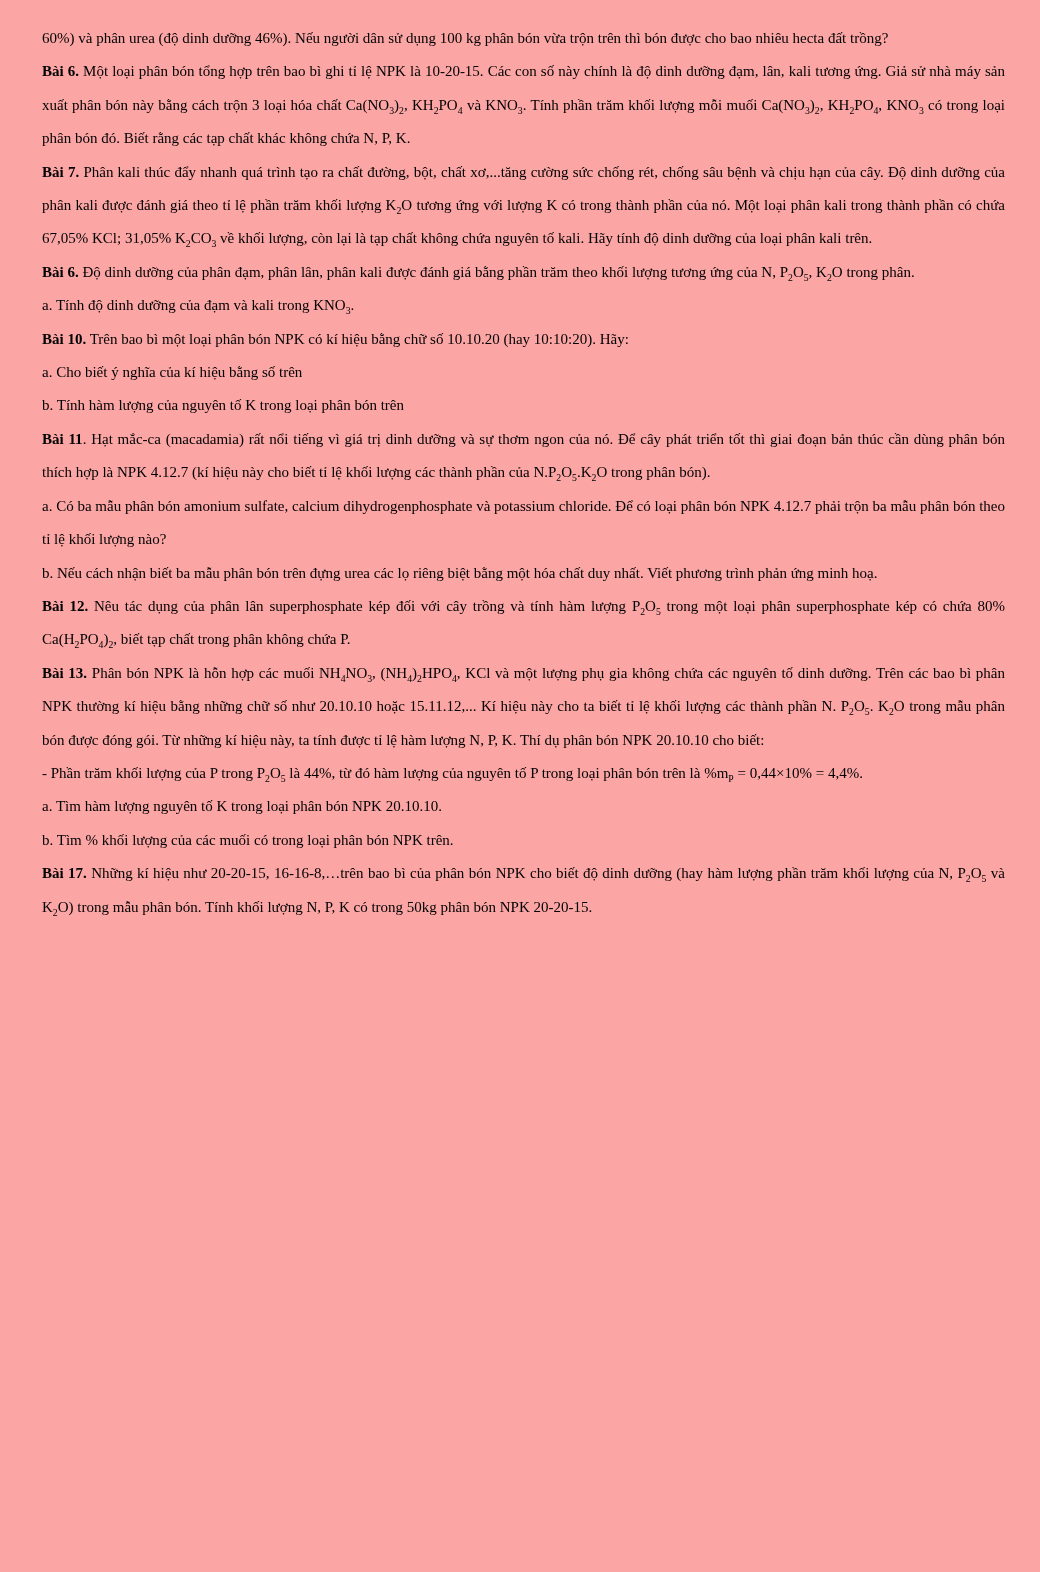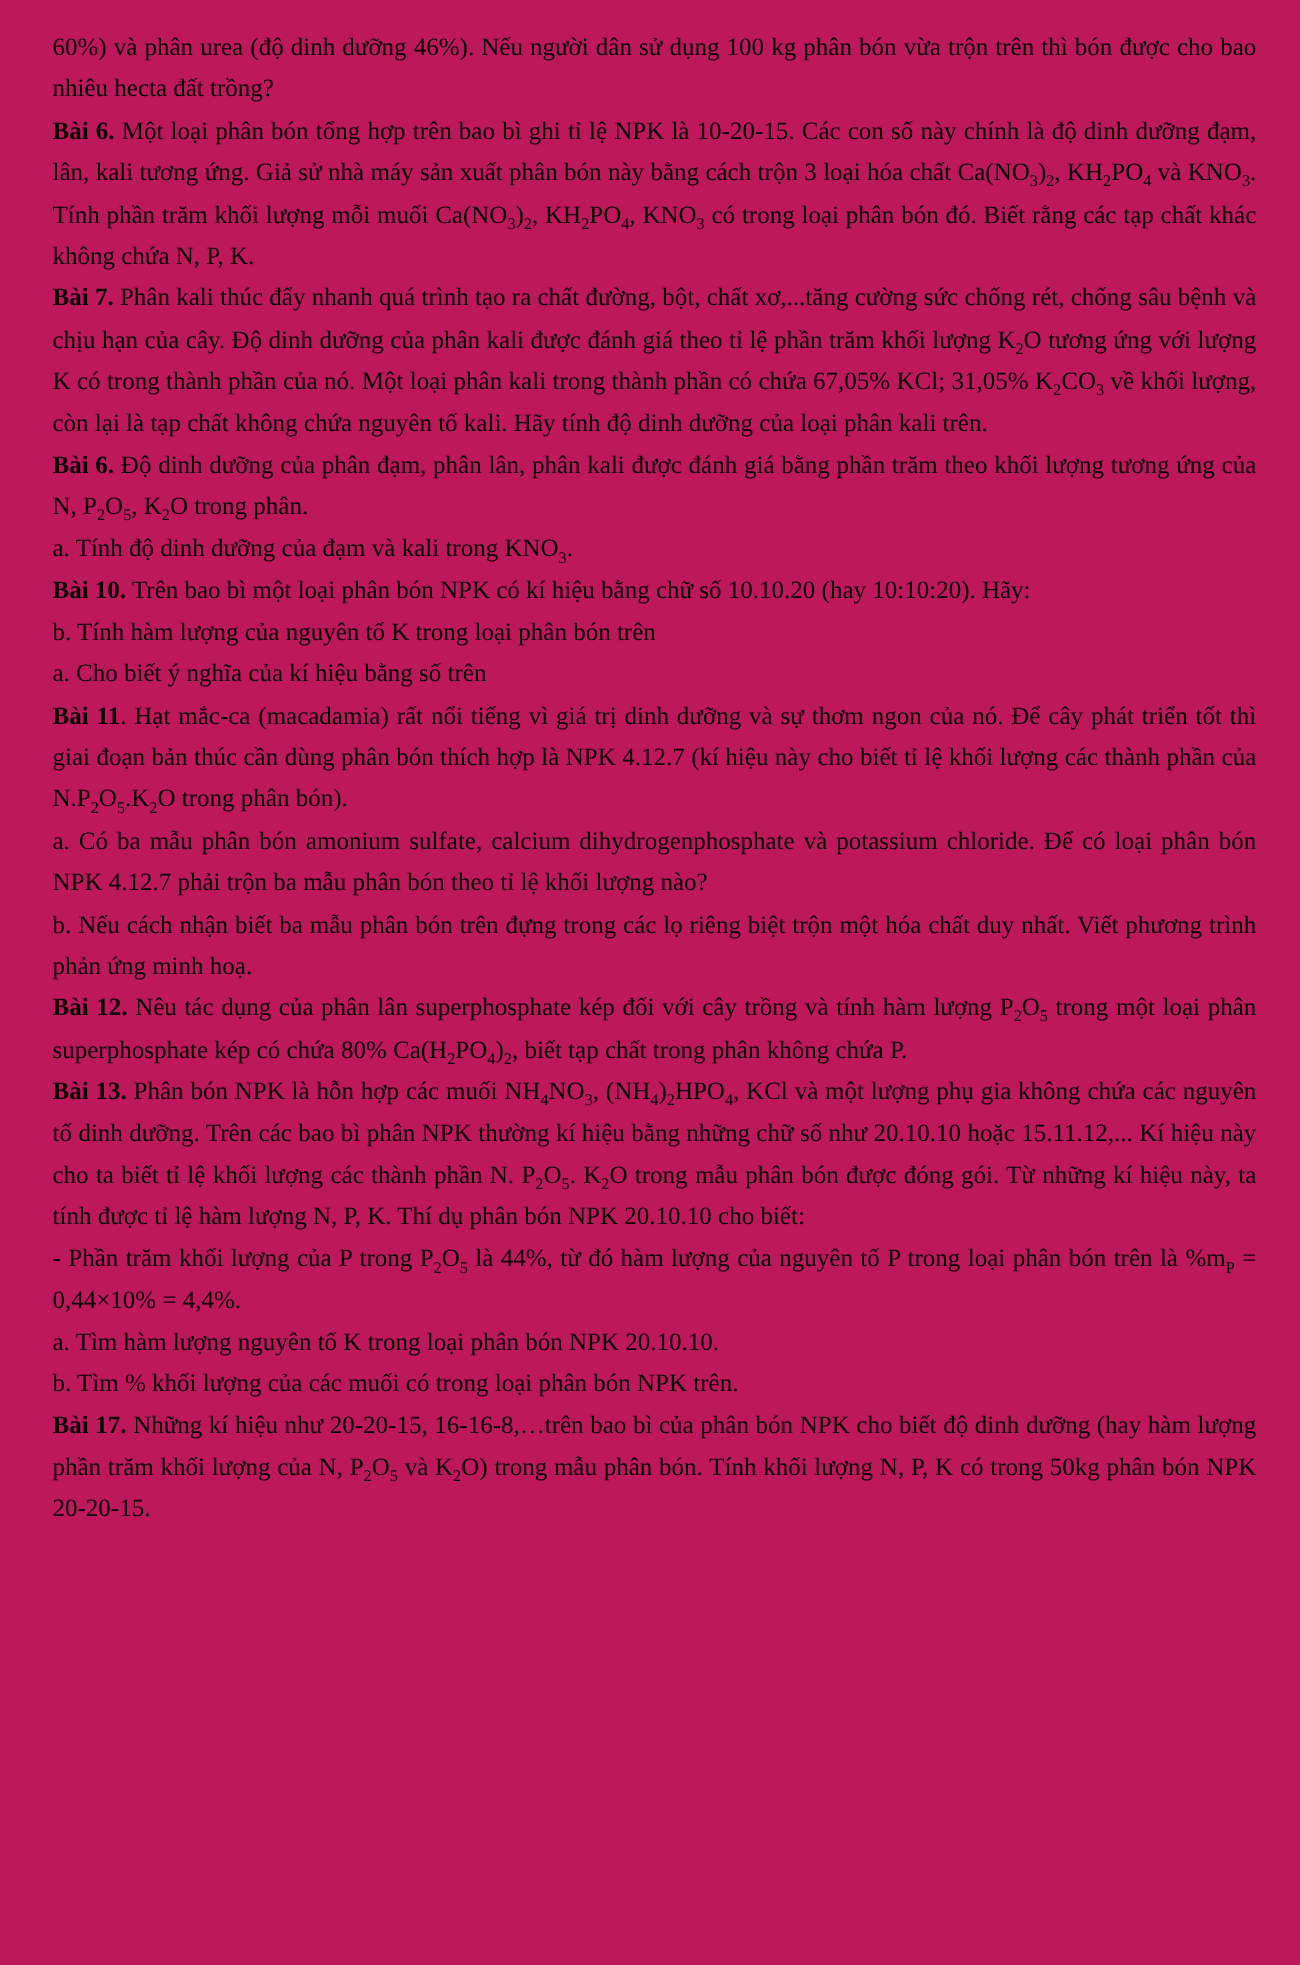--- a/index.html
+++ b/index.html
@@ -9,25 +9,25 @@
   }
   body {
     width: 1040px;
     height: 1572px;
     overflow: hidden;
   }
   .page {
     box-sizing: border-box;
     width: 1040px;
     min-height: 1572px;
-    background: #be185d;
+    background: #fca5a5;
     color: #000000;
     padding: 22px 35px 40px 42px;
     font-family: "Liberation Serif", "DejaVu Serif", serif;
-    font-size: 20px;
+    font-size: 15px;
     line-height: 33.4px;
     text-align: justify;
   }
   .para {
     margin: 0;
     padding: 0;
   }
   .exercise-label {
     font-weight: bold;
   }
@@ -41,24 +41,24 @@
 <body>
 
 <div class="page">
 
 <p class="para"><span class="paragraph-text">60%) và phân urea (độ dinh dưỡng 46%). Nếu người dân sử dụng 100 kg phân bón vừa trộn trên thì bón được cho bao nhiêu hecta đất trồng?</span></p>
     <p class="para"><b class="exercise-label">Bài 6.</b><span class="paragraph-text"> Một loại phân bón tổng hợp trên bao bì ghi tỉ lệ NPK là 10-20-15. Các con số này chính là độ dinh dưỡng đạm, lân, kali tương ứng. Giả sử nhà máy sản xuất phân bón này bằng cách trộn 3 loại hóa chất Ca(NO<sub>3</sub>)<sub>2</sub>, KH<sub>2</sub>PO<sub>4</sub> và KNO<sub>3</sub>. Tính phần trăm khối lượng mỗi muối Ca(NO<sub>3</sub>)<sub>2</sub>, KH<sub>2</sub>PO<sub>4</sub>, KNO<sub>3</sub> có trong loại phân bón đó. Biết rằng các tạp chất khác không chứa N, P, K.</span></p>
     <p class="para"><b class="exercise-label">Bài 7.</b><span class="paragraph-text"> Phân kali thúc đẩy nhanh quá trình tạo ra chất đường, bột, chất xơ,...tăng cường sức chống rét, chống sâu bệnh và chịu hạn của cây. Độ dinh dưỡng của phân kali được đánh giá theo tỉ lệ phần trăm khối lượng K<sub>2</sub>O tương ứng với lượng K có trong thành phần của nó. Một loại phân kali trong thành phần có chứa 67,05% KCl; 31,05% K<sub>2</sub>CO<sub>3</sub> về khối lượng, còn lại là tạp chất không chứa nguyên tố kali. Hãy tính độ dinh dưỡng của loại phân kali trên.</span></p>
     <p class="para"><b class="exercise-label">Bài 6.</b><span class="paragraph-text"> Độ dinh dưỡng của phân đạm, phân lân, phân kali được đánh giá bằng phần trăm theo khối lượng tương ứng của N, P<sub>2</sub>O<sub>5</sub>, K<sub>2</sub>O trong phân.</span></p>
     <p class="para"><span class="paragraph-text">a. Tính độ dinh dưỡng của đạm và kali trong KNO<sub>3</sub>.</span></p>
     <p class="para"><b class="exercise-label">Bài 10.</b><span class="paragraph-text"> Trên bao bì một loại phân bón NPK có kí hiệu bằng chữ số 10.10.20 (hay 10:10:20). Hãy:</span></p>
+    <p class="para"><span class="paragraph-text">a. Cho biết ý nghĩa của kí hiệu bằng số trên</span></p>
     <p class="para"><span class="paragraph-text">b. Tính hàm lượng của nguyên tố K trong loại phân bón trên</span></p>
-    <p class="para"><span class="paragraph-text">a. Cho biết ý nghĩa của kí hiệu bằng số trên</span></p>
     <p class="para"><b class="exercise-label">Bài 11</b><span class="paragraph-text">. Hạt mắc-ca (macadamia) rất nổi tiếng vì giá trị dinh dưỡng và sự thơm ngon của nó. Để cây phát triển tốt thì giai đoạn bản thúc cần dùng phân bón thích hợp là NPK 4.12.7 (kí hiệu này cho biết tỉ lệ khối lượng các thành phần của N.P<sub>2</sub>O<sub>5</sub>.K<sub>2</sub>O trong phân bón).</span></p>
     <p class="para"><span class="paragraph-text">a. Có ba mẫu phân bón amonium sulfate, calcium dihydrogenphosphate và potassium chloride. Để có loại phân bón NPK 4.12.7 phải trộn ba mẫu phân bón theo tỉ lệ khối lượng nào?</span></p>
-    <p class="para"><span class="paragraph-text">b. Nếu cách nhận biết ba mẫu phân bón trên đựng trong các lọ riêng biệt trộn một hóa chất duy nhất. Viết phương trình phản ứng minh hoạ.</span></p>
+    <p class="para"><span class="paragraph-text">b. Nếu cách nhận biết ba mẫu phân bón trên đựng urea các lọ riêng biệt bằng một hóa chất duy nhất. Viết phương trình phản ứng minh hoạ.</span></p>
     <p class="para"><b class="exercise-label">Bài 12.</b><span class="paragraph-text"> Nêu tác dụng của phân lân superphosphate kép đối với cây trồng và tính hàm lượng P<sub>2</sub>O<sub>5</sub> trong một loại phân superphosphate kép có chứa 80% Ca(H<sub>2</sub>PO<sub>4</sub>)<sub>2</sub>, biết tạp chất trong phân không chứa P.</span></p>
     <p class="para"><b class="exercise-label">Bài 13.</b><span class="paragraph-text"> Phân bón NPK là hỗn hợp các muối NH<sub>4</sub>NO<sub>3</sub>, (NH<sub>4</sub>)<sub>2</sub>HPO<sub>4</sub>, KCl và một lượng phụ gia không chứa các nguyên tố dinh dưỡng. Trên các bao bì phân NPK thường kí hiệu bằng những chữ số như 20.10.10 hoặc 15.11.12,... Kí hiệu này cho ta biết tỉ lệ khối lượng các thành phần N. P<sub>2</sub>O<sub>5</sub>. K<sub>2</sub>O trong mẫu phân bón được đóng gói. Từ những kí hiệu này, ta tính được tỉ lệ hàm lượng N, P, K. Thí dụ phân bón NPK 20.10.10 cho biết:</span></p>
     <p class="para"><span class="paragraph-text">- Phần trăm khối lượng của P trong P<sub>2</sub>O<sub>5</sub> là 44%, từ đó hàm lượng của nguyên tố P trong loại phân bón trên là %m<sub>P</sub> = 0,44×10% = 4,4%.</span></p>
     <p class="para"><span class="paragraph-text">a. Tìm hàm lượng nguyên tố K trong loại phân bón NPK 20.10.10.</span></p>
     <p class="para"><span class="paragraph-text">b. Tìm % khối lượng của các muối có trong loại phân bón NPK trên.</span></p>
     <p class="para"><b class="exercise-label">Bài 17.</b><span class="paragraph-text"> Những kí hiệu như 20-20-15, 16-16-8,…trên bao bì của phân bón NPK cho biết độ dinh dưỡng (hay hàm lượng phần trăm khối lượng của N, P<sub>2</sub>O<sub>5</sub> và K<sub>2</sub>O) trong mẫu phân bón. Tính khối lượng N, P, K có trong 50kg phân bón NPK 20-20-15.</span></p>
   </div>
 
 </body></html>

